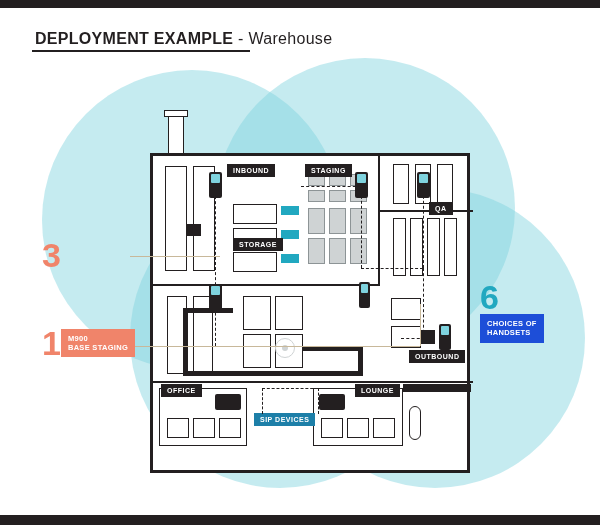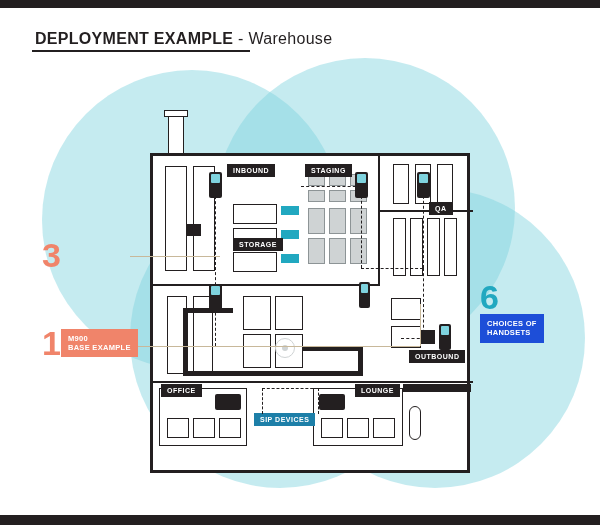--- a/index.html
+++ b/index.html
@@ -208,21 +208,21 @@
     <div class="tanlinev" style="left:420px;top:246px;height:42px;"></div>
 
     <div class="callout orange" style="left:42px;top:180px;">
       <span class="callnum">3</span>
     </div>
 
     <div class="callout orange" style="left:42px;top:268px;">
       <span class="callnum">1</span>
       <span class="calltag">
         <span>M900</span><br>
-        <span>BASE EXAMPLE</span>
+        <span>BASE STAGING</span>
       </span>
     </div>
 
     <div class="callout blue" style="left:480px;top:222px;">
       <span class="callnum">6</span>
       <span class="calltag">
         <span>CHOICES OF</span><br>
         <span>HANDSETS</span>
       </span>
     </div>

